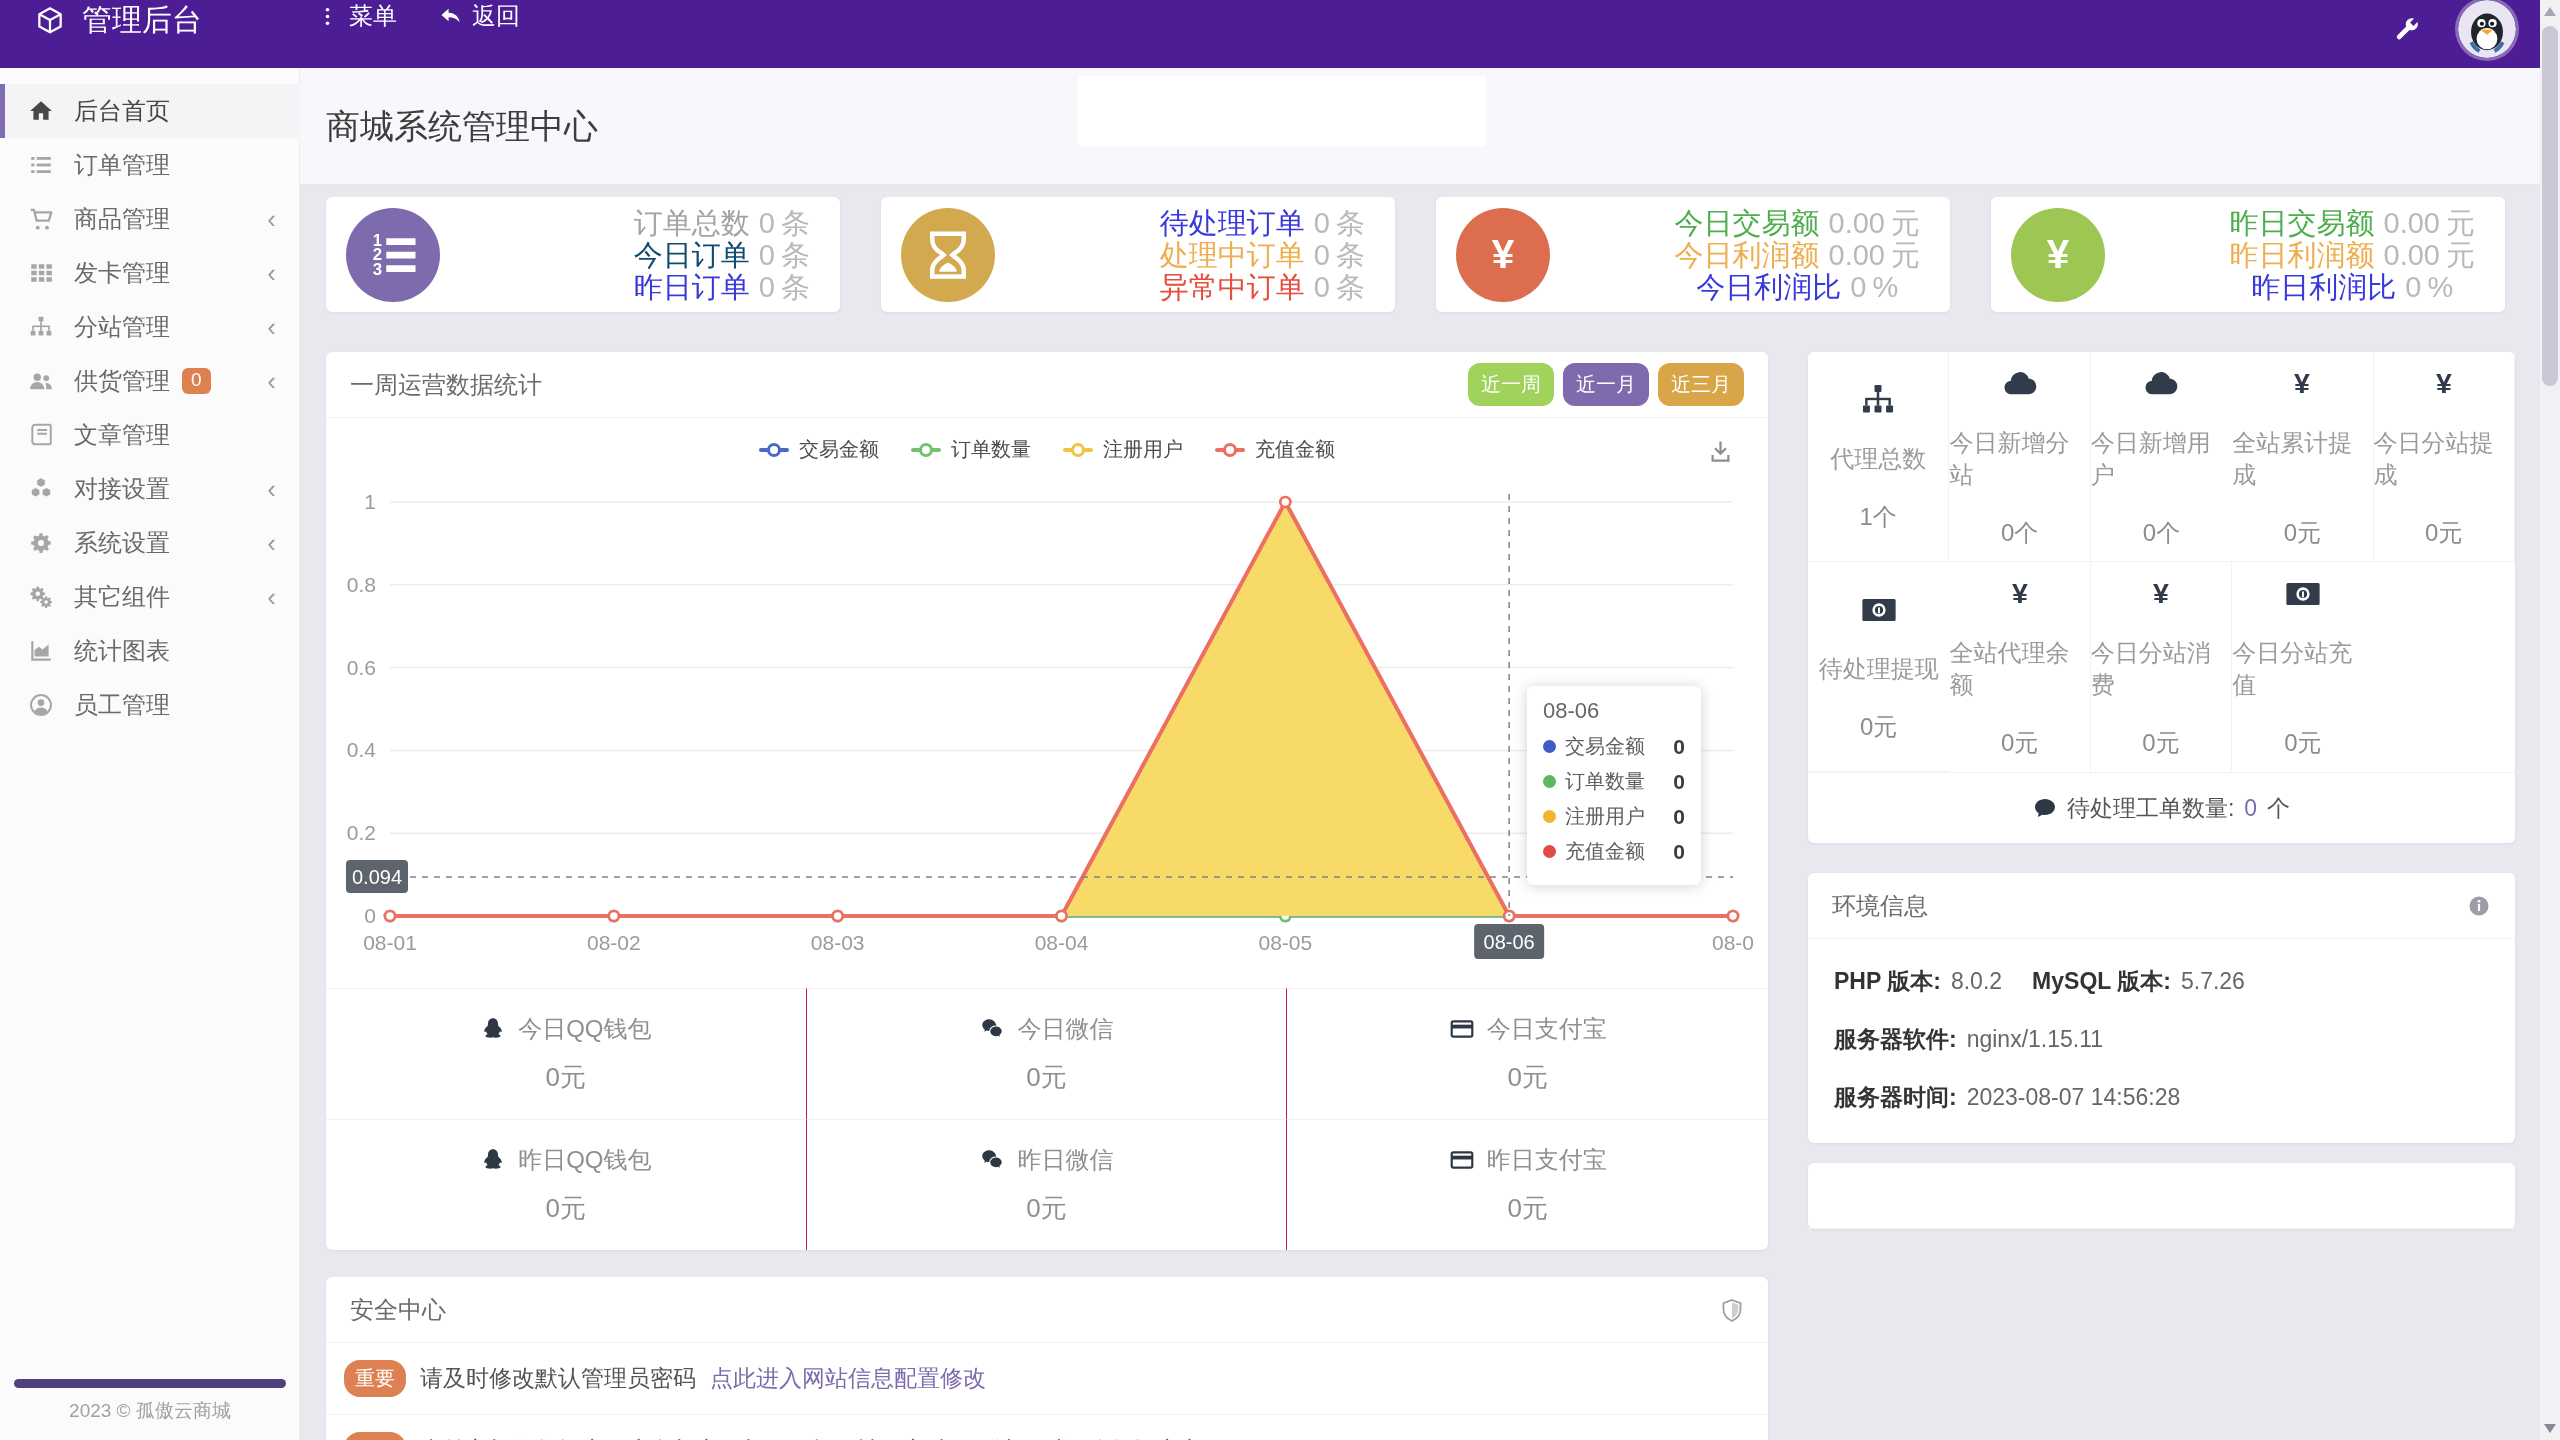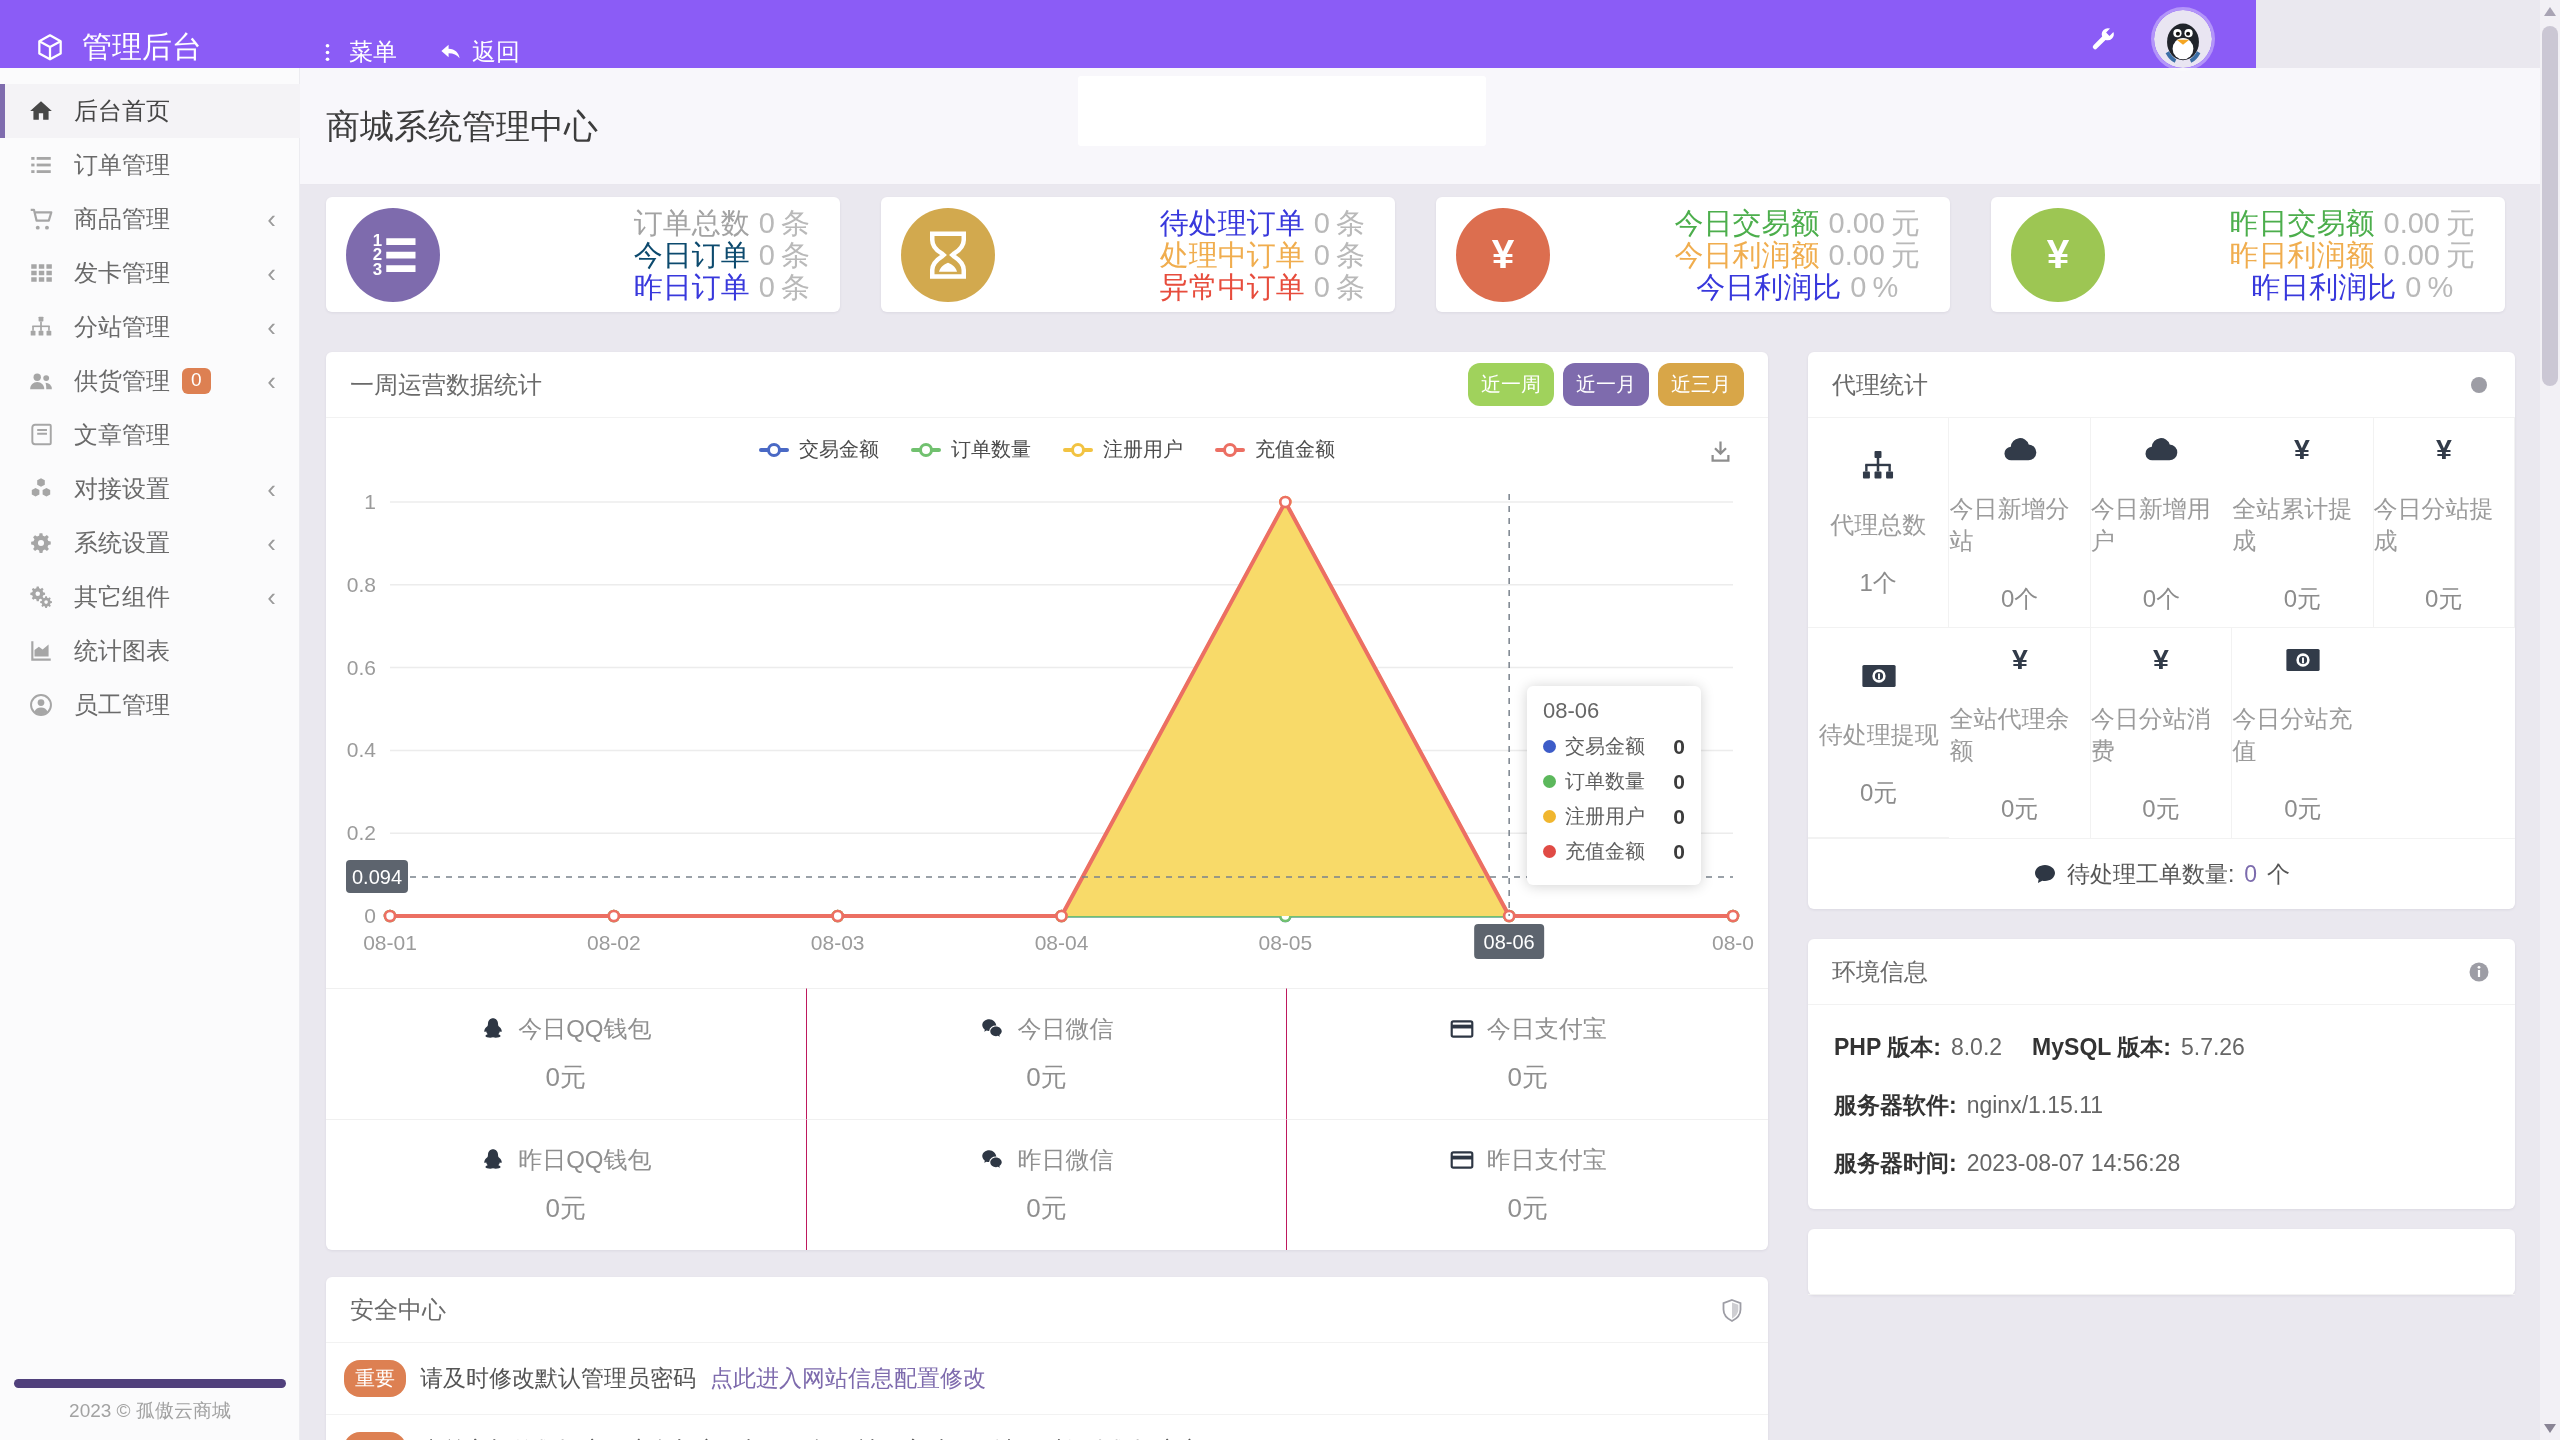--- a/index.html
+++ b/index.html
@@ -2,22 +2,22 @@
 <html><head>
 <meta charset="utf-8">
 <style>
   html,body{margin:0;padding:0}
   body{width:2560px;height:1440px;overflow:hidden;background:#eae8ef;
        font-family:"Liberation Sans","DejaVu Sans",sans-serif;position:relative}
   .icon{display:inline-block}
   .icon svg{width:100%;height:100%;display:block}
 
   
-  .topbar{position:absolute;left:0;top:0;width:2256px;height:68px;background:#8b5cf6;
-          display:flex;align-items:flex-end;z-index:30}
+  .topbar{position:absolute;left:0;top:0;width:2560px;height:68px;background:#4c1d95;
+          display:flex;align-items:flex-start;z-index:30}
   .brand{width:300px;box-sizing:border-box;display:flex;align-items:center;gap:16px;
          padding-left:34px;color:#fff;font-size:30px;cursor:pointer}
   .brand .icon{width:32px;height:32px;color:#fff}
   .top-menu{display:flex;align-items:center;gap:42px;color:#fff;font-size:24px;margin-left:16px}
   .top-item{display:flex;align-items:center;gap:10px;cursor:pointer}
   .top-item .icon{width:23px;height:23px;color:#fff}
   .top-right{margin-left:auto;display:flex;align-items:center;gap:38px;padding-right:44px}
   .top-right .icon{width:27px;height:27px;color:#fff;cursor:pointer}
   .avatar{width:58px;height:58px;border-radius:50%;overflow:hidden;display:block;cursor:pointer;
           box-shadow:0 0 0 3px rgba(255,255,255,.35)}
@@ -694,28 +694,20 @@
                 <span class="sec-badge" style="background: rgb(221, 128, 82);">重要</span>
                 <span>当前主机的数据库用户名与密码相同，极易被黑客破解，请及时修改数据库密码</span>
 
               </div>
             </div>
         </div>
       </div>
 
       <div class="col-right">
         <div class="panel">
-          <div class="panel-head">
-            <span class="panel-title">代理统计</span>
-            <span class="icon head-icon">
-                <svg viewBox="0 0 24 24" fill="currentColor">
-                  <circle cx="12" cy="12" r="8"></circle>
-                </svg>
-              </span>
-          </div>
           <div class="agent-grid">
 
               <div class="agent-cell">
                 <span class="icon ag-icon">
                   <svg viewBox="0 0 24 24" fill="currentColor">
                     <rect x="9.8" y="2.5" width="4.4" height="4.4" rx=".6"></rect>
                     <rect x="2.5" y="15.5" width="4.4" height="4.4" rx=".6"></rect>
                     <rect x="9.8" y="15.5" width="4.4" height="4.4" rx=".6"></rect>
                     <rect x="17.1" y="15.5" width="4.4" height="4.4" rx=".6"></rect>
                     <path d="M11.2 6.9h1.6v4.1h-1.6z"></path>

